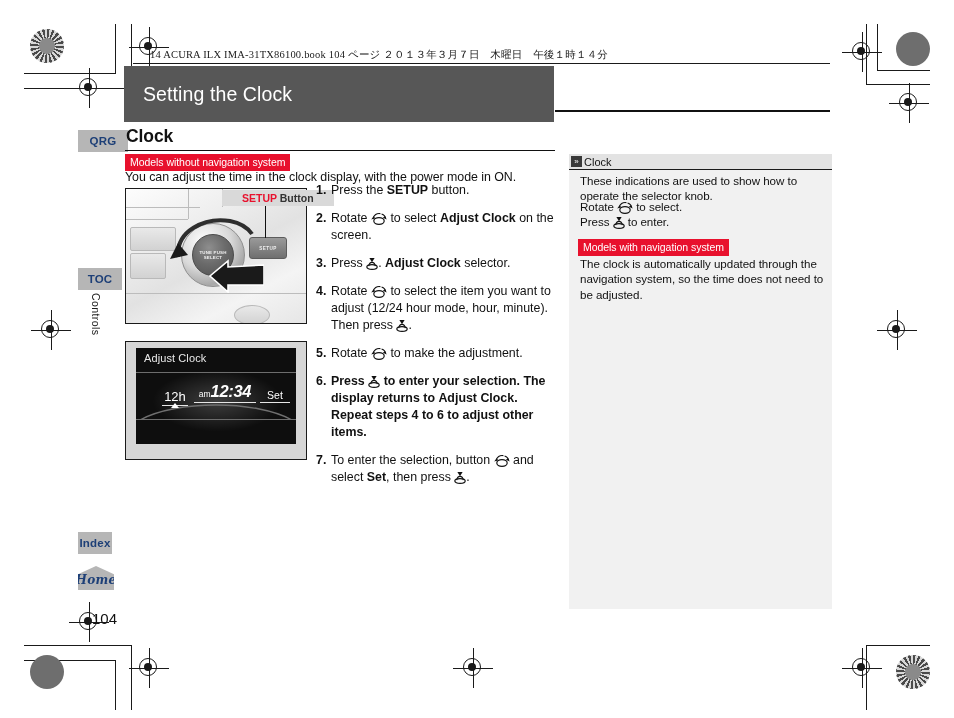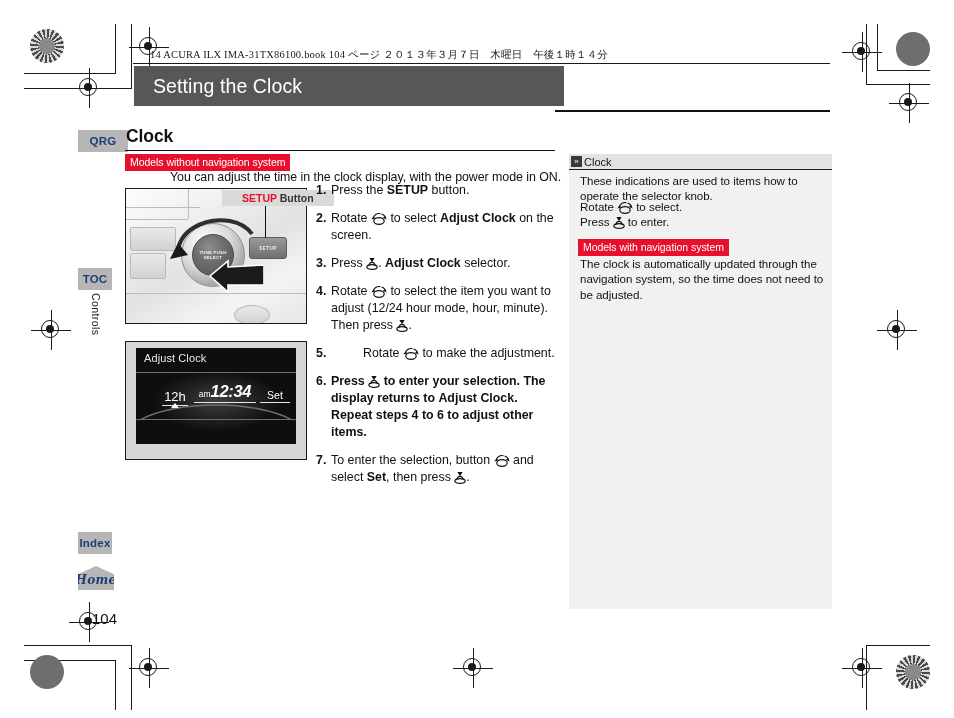--- a/index.html
+++ b/index.html
@@ -71,21 +71,21 @@
   .section-title{
     position:absolute;font-size:17.5px;font-weight:bold;color:#111;letter-spacing:-.1px;
   }
   .section-rule{position:absolute;height:1.4px;background:#111;}
 
   .red-badge{
     position:absolute;background:#e8112d;color:#fff;
     font-size:10.5px;padding:2px 5px 3px 5px;white-space:nowrap;letter-spacing:-.05px;
   }
   .body-text{
-    position:absolute;font-size:12.4px;color:#111;line-height:16px;letter-spacing:-.05px;margin-left:45px;
+    position:absolute;font-size:12.4px;color:#111;line-height:16px;letter-spacing:-.05px;
   }
 
   
   .fig{position:absolute;border:1.2px solid #1a1a1a;background:#f2f2f2;overflow:hidden;}
   .photo{
     position:absolute;left:0;top:0;right:0;bottom:0;
     background:
       linear-gradient(152deg,#fdfdfd 0%,#efefef 28%,#e2e2e2 52%,#f4f4f4 75%,#e6e6e6 100%);
   }
   .photo .panel-line{position:absolute;background:#bcbcbc;height:1.1px;}
@@ -218,29 +218,29 @@
     <div class="reg-ring2"></div>
   </div>
 <div class="reg-cross" style="left:460px;top:655px;">
     <div class="reg-ring"></div>
     <div class="reg-ring2"></div>
   </div>
 
 <div class="print-header" style="left:150px;top:48px;">14 ACURA ILX IMA-31TX86100.book   104 ページ  ２０１３年３月７日　木曜日　午後１時１４分</div>
 <div class="header-rule" style="left:133px;top:63px;width:697px;"></div>
 
-<div class="title-bar" style="left:134px;top:66px;width:430px;height:40px;">
+<div class="title-bar" style="left:124px;top:66px;width:430px;height:56px;">
   <span>Setting the Clock</span>
 </div>
 <div class="title-rule" style="left:555px;top:110px;width:275px;"></div>
 
 <div class="tab" style="left:78px;top:130px;width:50px;height:22px;">
   <span>QRG</span>
 </div>
-<div class="tab" style="left:78px;top:268px;width:34px;height:22px;">
+<div class="tab" style="left:78px;top:268px;width:44px;height:22px;">
   <span>TOC</span>
 </div>
 <div class="vert-label" style="left:90px;top:293px;">Controls</div>
 <div class="tab" style="left:78px;top:532px;width:34px;height:22px;">
   <span>Index</span>
 </div>
 <div class="tab-home" style="left:78px;top:566px;width:36px;height:24px;">
   <span>Home</span>
 </div>
 <div class="page-num" style="left:92px;top:610px;text-align:center;">104</div>
@@ -339,21 +339,21 @@
           <path d="M10.6 2.0 C13 2.8, 14.4 4.4, 14.6 6.4" fill="none" stroke="#111" stroke-width="1.2"></path>
           <polygon points="15.8,7.4 12.0,5.8 13.8,4.0" fill="#111"></polygon>
         </svg><span> to select the item you want to adjust (12/24 hour mode, hour, minute). Then press </span><svg class="kicon" width="12" height="13" viewBox="0 0 12 13">
           <ellipse cx="6" cy="10" rx="5.2" ry="2.4" fill="none" stroke="#111" stroke-width="1.2"></ellipse>
           <path d="M2.6 9.2 C3.2 6.4, 4.2 5.4, 6 5.4 C7.8 5.4, 8.8 6.4, 9.4 9.2" fill="none" stroke="#111" stroke-width="1.2"></path>
           <polygon points="3.4,1.0 8.6,1.0 6,5.2" fill="#111"></polygon>
         </svg><span>.</span></div>
     </div>
     <div style="display: flex; align-items: flex-start; margin-bottom: 11px; font-size: 12.4px; line-height: 17px; color: rgb(17, 17, 17);">
       <div style="font-weight: bold; flex: 0 0 auto; width: 15px;">5.</div>
-      <div style="flex: 1 1 0%; margin-left: 32px;"><span>Rotate </span><svg class="kicon" width="16" height="13" viewBox="0 0 16 13">
+      <div style="flex: 1 1 0%;"><span>Rotate </span><svg class="kicon" width="16" height="13" viewBox="0 0 16 13">
           <ellipse cx="8" cy="9" rx="5.2" ry="3.4" fill="none" stroke="#111" stroke-width="1.2"></ellipse>
           <path d="M2.2 6.6 C2.6 2.8, 6 1, 9.4 1.6" fill="none" stroke="#111" stroke-width="1.2"></path>
           <polygon points="0.2,7.6 4.2,6.2 2.6,4.2" fill="#111"></polygon>
           <path d="M10.6 2.0 C13 2.8, 14.4 4.4, 14.6 6.4" fill="none" stroke="#111" stroke-width="1.2"></path>
           <polygon points="15.8,7.4 12.0,5.8 13.8,4.0" fill="#111"></polygon>
         </svg><span> to make the adjustment.</span></div>
     </div>
     <div style="display: flex; align-items: flex-start; margin-bottom: 11px; font-size: 12.4px; line-height: 17px; color: rgb(17, 17, 17);">
       <div style="font-weight: bold; flex: 0 0 auto; width: 15px;">6.</div>
       <div style="flex: 1 1 0%; font-weight: bold;"><span>Press </span><svg class="kicon" width="12" height="13" viewBox="0 0 12 13">
@@ -378,21 +378,21 @@
     </div>
   </div>
 
 <div class="info-panel" style="left:569px;top:154px;width:263px;height:455px;"></div>
 <div class="info-head" style="left:569px;top:154px;width:263px;height:15px;">
   <div class="glyph">»</div>
   <div class="htxt">Clock</div>
 </div>
 <div class="info-rule" style="left:569px;top:169px;width:263px;"></div>
 
-<div class="info-text" style="left:580px;top:173px;width:242px;" id="info-p1"><span>These indications are used to items how to operate the selector knob.</span></div>
+<div class="info-text" style="left:580px;top:173px;width:242px;" id="info-p1"><span>These indications are used to show how to operate the selector knob.</span></div>
 <div class="info-text" style="left:580px;top:199px;width:242px;" id="info-rot"><span>Rotate </span><svg class="kicon" width="16" height="13" viewBox="0 0 16 13">
       <ellipse cx="8" cy="9" rx="5.2" ry="3.4" fill="none" stroke="#111" stroke-width="1.2"></ellipse>
       <path d="M2.2 6.6 C2.6 2.8, 6 1, 9.4 1.6" fill="none" stroke="#111" stroke-width="1.2"></path>
       <polygon points="0.2,7.6 4.2,6.2 2.6,4.2" fill="#111"></polygon>
       <path d="M10.6 2.0 C13 2.8, 14.4 4.4, 14.6 6.4" fill="none" stroke="#111" stroke-width="1.2"></path>
       <polygon points="15.8,7.4 12.0,5.8 13.8,4.0" fill="#111"></polygon>
     </svg><span> to select.</span></div>
 <div class="info-text" style="left:580px;top:214px;width:242px;" id="info-prs"><span>Press </span><svg class="kicon" width="12" height="13" viewBox="0 0 12 13">
       <ellipse cx="6" cy="10" rx="5.2" ry="2.4" fill="none" stroke="#111" stroke-width="1.2"></ellipse>
       <path d="M2.6 9.2 C3.2 6.4, 4.2 5.4, 6 5.4 C7.8 5.4, 8.8 6.4, 9.4 9.2" fill="none" stroke="#111" stroke-width="1.2"></path>

